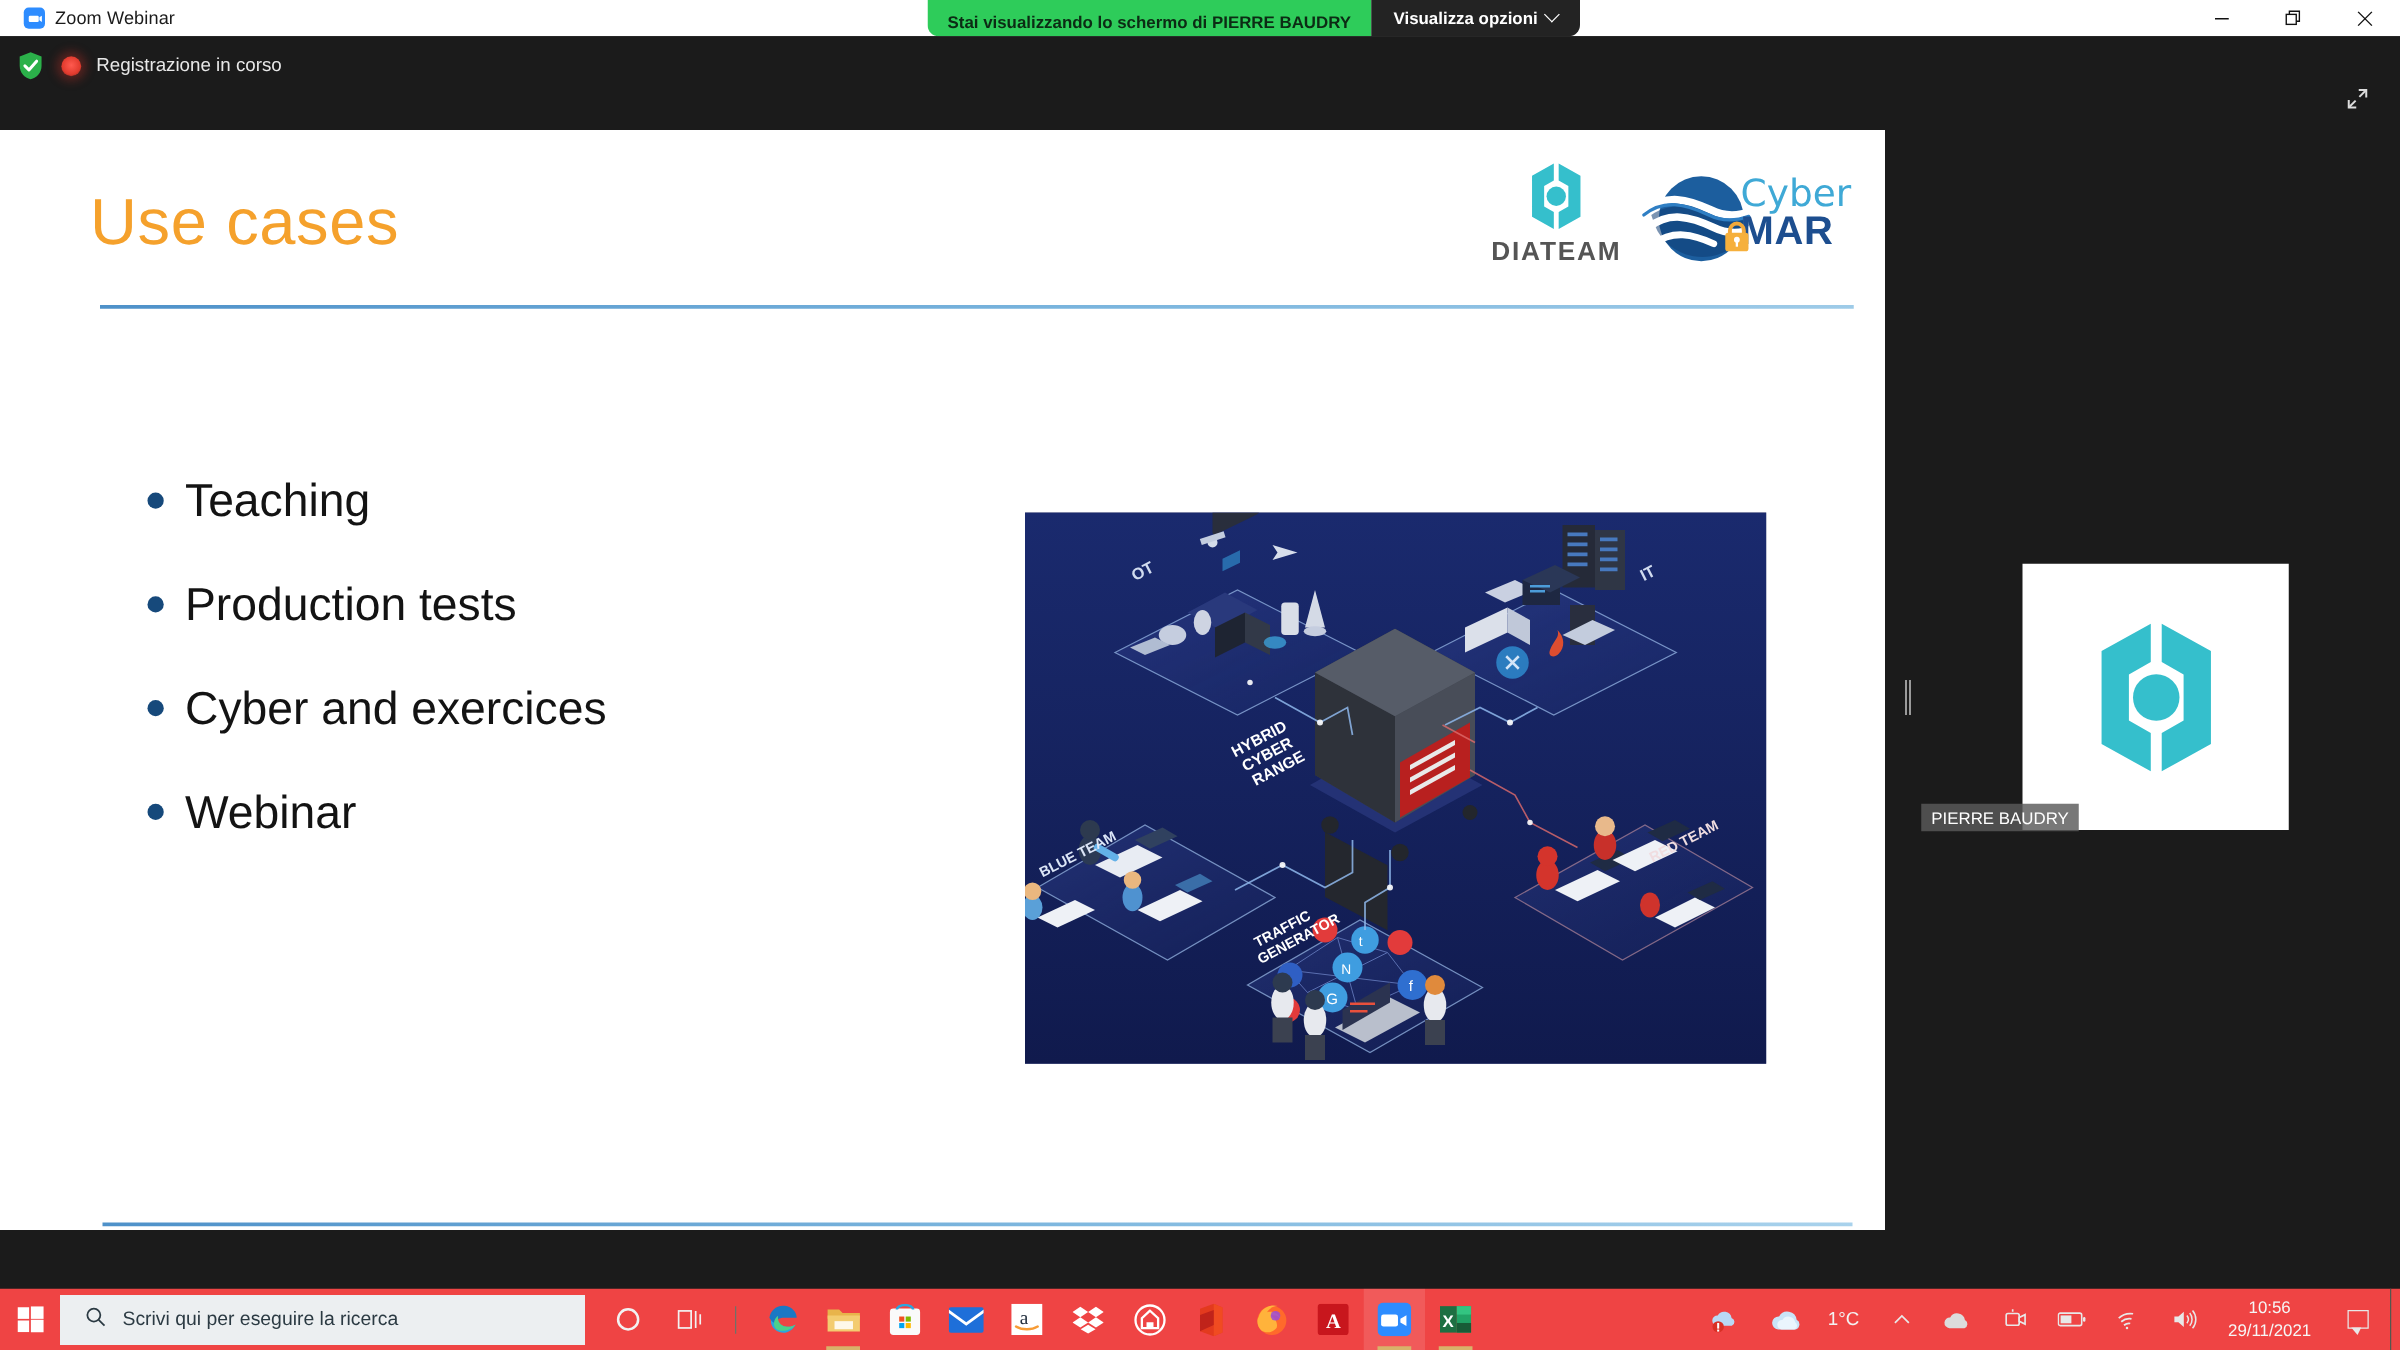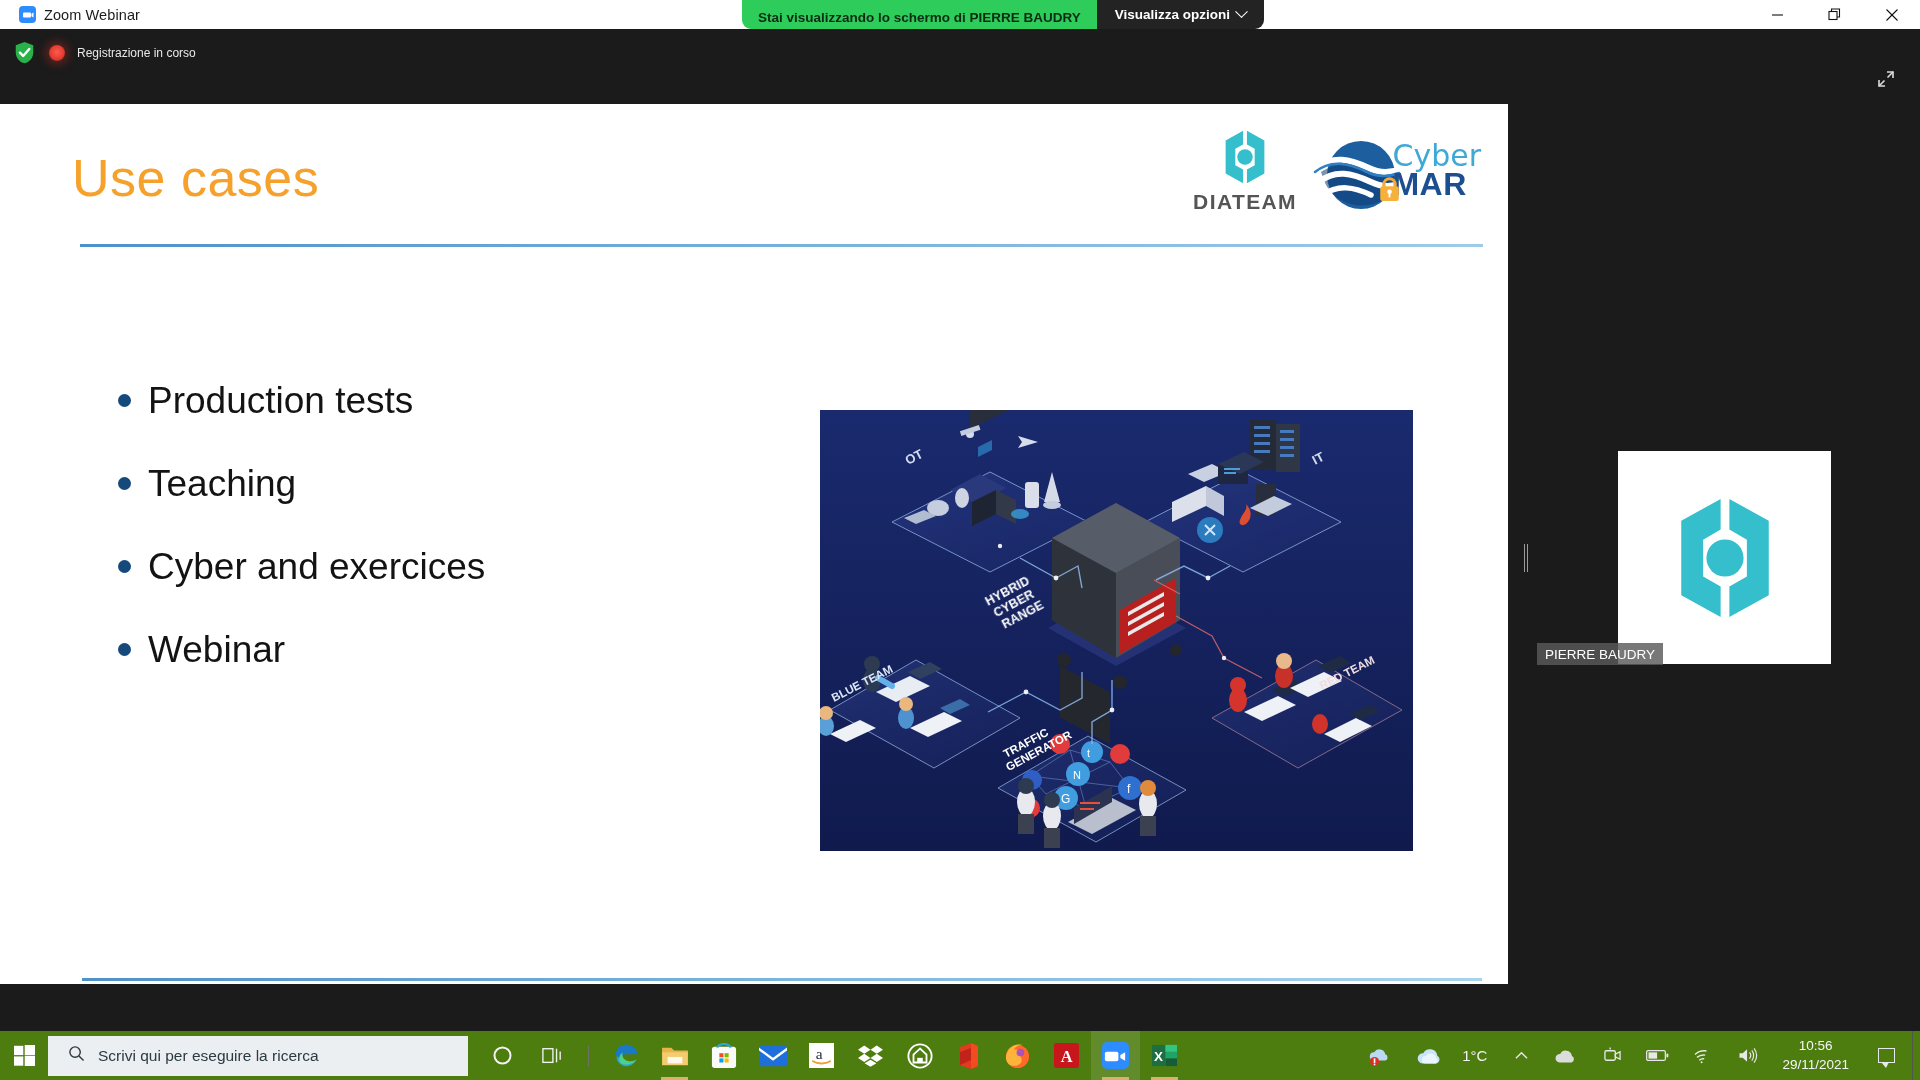--- a/index.html
+++ b/index.html
@@ -52,21 +52,21 @@
   }
   .recbar {
     position: absolute; top: 11px; left: 12px; display: flex; align-items: center; gap: 12px;
   }
   .shield { width: 25px; height: 25px; }
   .recdot {
     width: 16px; height: 16px; border-radius: 50%;
     background: radial-gradient(circle at 50% 45%, #ff5a4f 0%, #e23b2e 60%, rgba(190,40,30,.35) 100%);
     box-shadow: 0 0 8px 4px rgba(200,50,40,.35);
   }
-  .rectext { color: #e8e8e8; font-size: 12px; }
+  .rectext { color: #e8e8e8; font-size: 15px; }
 
   .fullscreen-btn {
     position: absolute; top: 34px; right: 16px; width: 36px; height: 32px;
     display: flex; align-items: center; justify-content: center; border-radius: 5px;
   }
   .fullscreen-btn svg { stroke: #dcdcdc; stroke-width: 1.6; fill: none; }
 
   
   .slide {
     position: absolute; left: 0; top: 75px; width: 1508px; height: 880px;
@@ -141,21 +141,21 @@
 
   
   .ztoolbar {
     position: absolute; left: 0; top: 955px; width: 1920px; height: 96px;
     background: #1b1b1b;
   }
 
   
   .taskbar {
     position: absolute; left: 0; top: 1031px; width: 1920px; height: 49px;
-    background: #4d7c0f; display: flex; align-items: center;
+    background: #ef4444; display: flex; align-items: center;
   }
   .start-btn { width: 48px; height: 49px; display: flex; align-items: center; justify-content: center; }
   .search-box {
     width: 420px; height: 40px; background: #eceff1; display: flex; align-items: center;
     gap: 13px; padding-left: 20px; margin-left: 0;
   }
   .search-ph { color: #2b3a43; font-size: 15.5px; }
   .tb-icons { display: flex; align-items: center; gap: 0; margin-left: 10px; }
   .tb-icon {
     width: 49px; height: 49px; display: flex; align-items: center; justify-content: center;
@@ -277,25 +277,25 @@
             <rect x="3" y="11" width="20" height="16" rx="2.5" fill="#F6B03C"></rect>
             <circle cx="13" cy="17" r="2.5" fill="#fff"></circle>
             <rect x="12" y="18" width="2" height="5" fill="#fff"></rect>
           </svg>
         </div>
       </div>
 
       <div class="bullets">
         <div class="bullet-row">
           <span class="bullet-dot"></span>
-          <span class="bullet-text">Production tests</span>
+          <span class="bullet-text">Teaching</span>
         </div>
         <div class="bullet-row">
           <span class="bullet-dot"></span>
-          <span class="bullet-text">Teaching</span>
+          <span class="bullet-text">Production tests</span>
         </div>
         <div class="bullet-row">
           <span class="bullet-dot"></span>
           <span class="bullet-text">Cyber and exercices</span>
         </div>
         <div class="bullet-row">
           <span class="bullet-dot"></span>
           <span class="bullet-text">Webinar</span>
         </div>
       </div>

